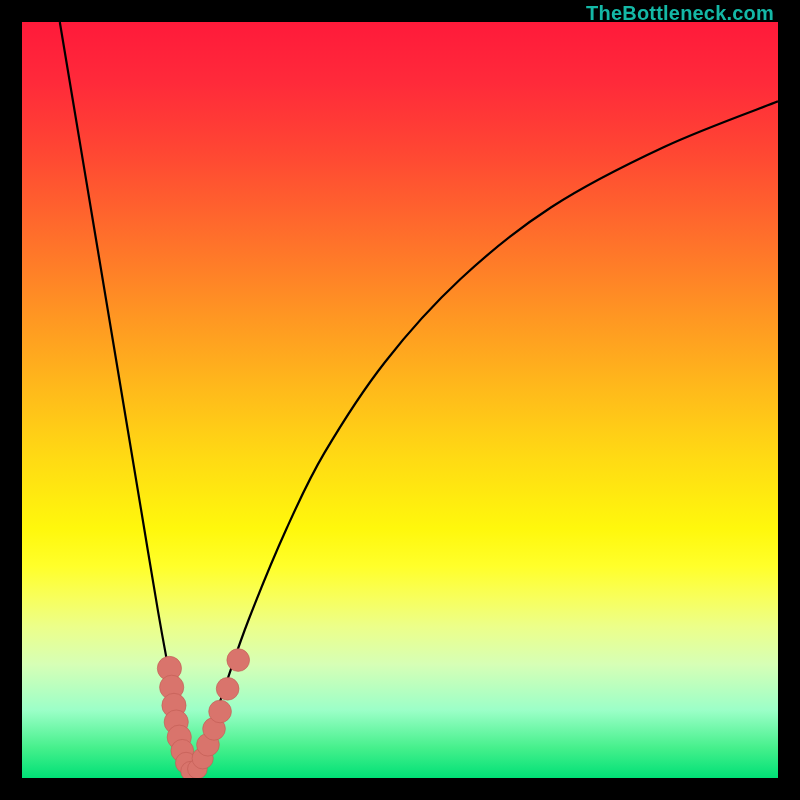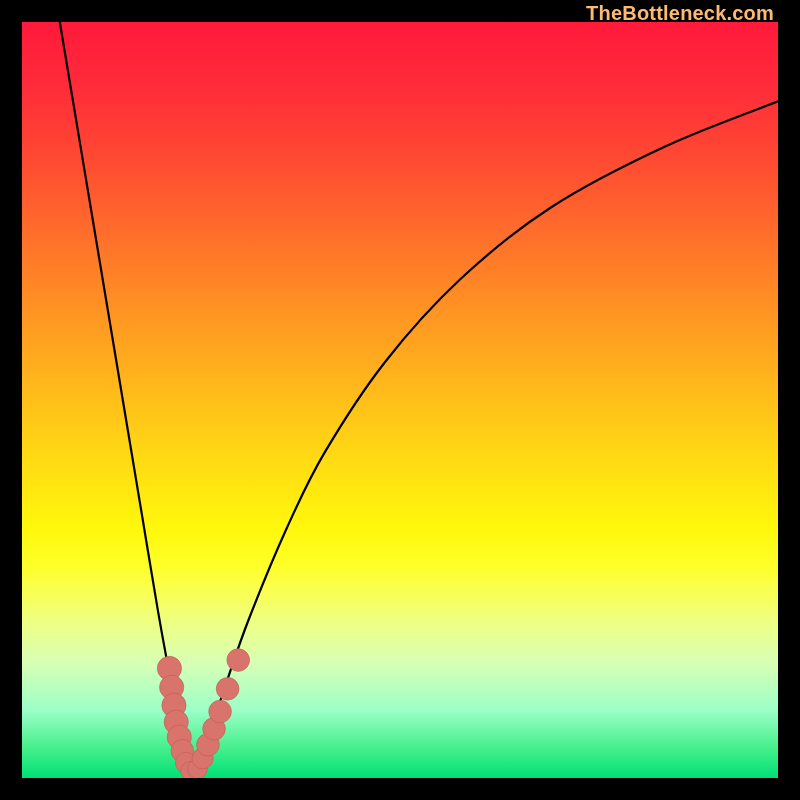--- a/index.html
+++ b/index.html
@@ -46,21 +46,21 @@
       #46f08c 96%,
       #00e076 100%
     );
   }
   .watermark {
     position: absolute;
     top: 2px;
     right: 26px;
     font-size: 20px;
     font-weight: 600;
-    color: #fdba74;
+    color: #14b8a6;
     letter-spacing: 0.2px;
   }
   svg.curves {
     position: absolute;
     inset: 0;
     width: 100%;
     height: 100%;
   }
 </style>
 </head>

